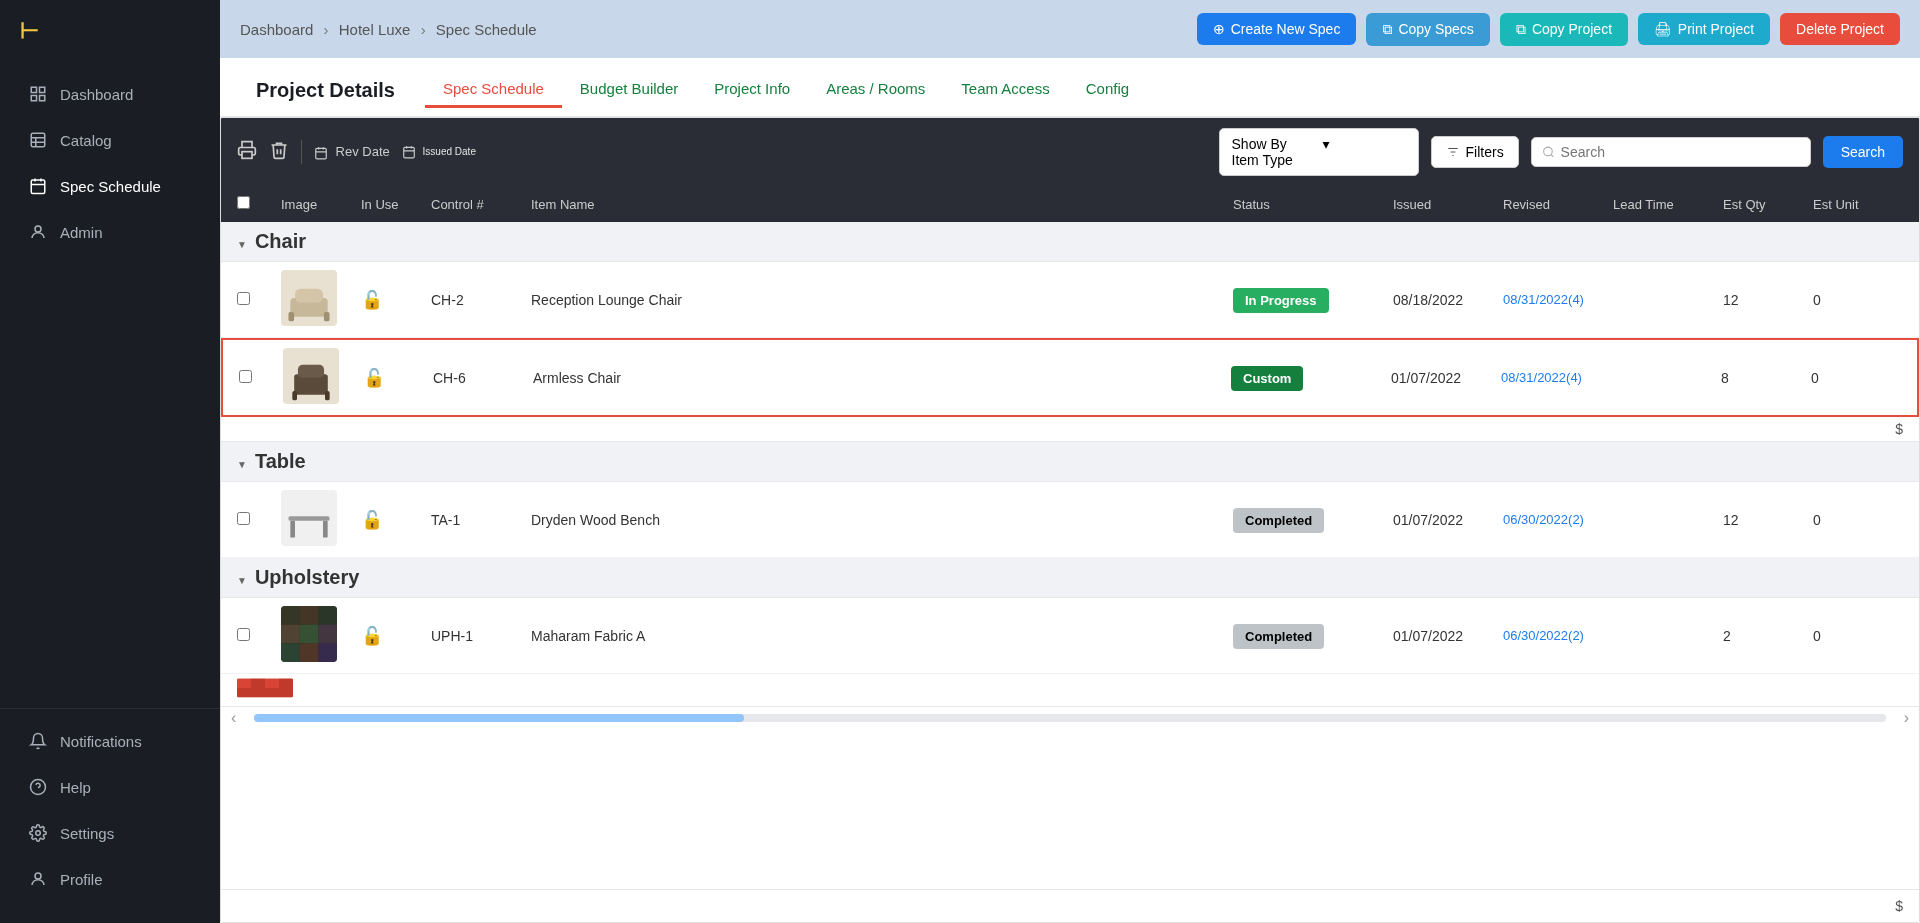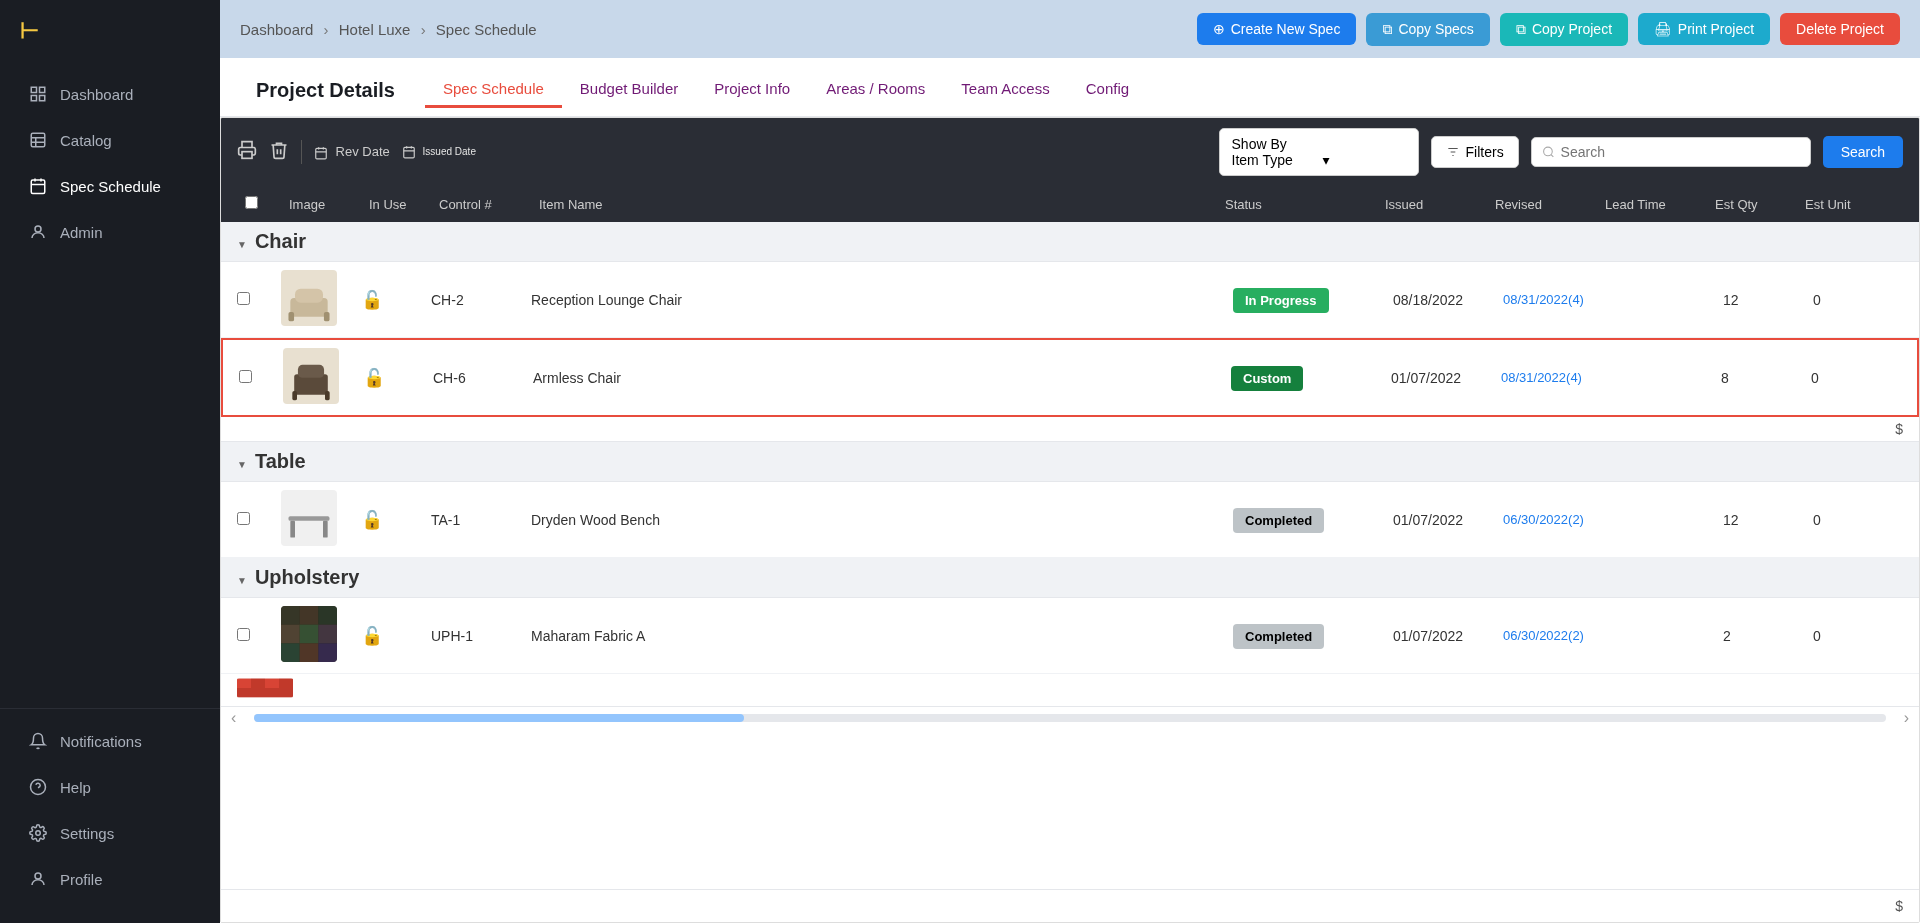--- a/index.html
+++ b/index.html
@@ -108,21 +108,21 @@
       color: #1a1d23;
     }
     .tab-nav {
       display: flex;
       gap: 0;
     }
     .tab-item {
       padding: 8px 18px;
       cursor: pointer;
       font-size: 15px;
-      color: #701a75;
+      color: #15803d;
       border-bottom: 3px solid transparent;
     }
     .tab-item.active {
       color: #e84c3d;
       border-bottom: 3px solid #e84c3d;
       font-weight: 500;
     }
 
     
     .table-area {
@@ -149,21 +149,21 @@
     }
     .toolbar-sep { width: 1px; height: 24px; background: #555; }
     .toolbar-spacer { flex: 1; }
     .show-by-select {
       background: #fff;
       border: 1px solid #ccc;
       border-radius: 5px;
       padding: 7px 12px;
       font-size: 14px;
       display: flex;
-      align-items: flex-end;
+      align-items: flex-start;
       gap: 8px;
       min-width: 200px;
       cursor: pointer;
     }
     .show-by-select span { flex: 1; }
     .filter-btn {
       background: #fff;
       border: 1px solid #ccc;
       border-radius: 5px;
       padding: 7px 14px;
@@ -198,21 +198,21 @@
       font-size: 14px;
       cursor: pointer;
       font-weight: 500;
     }
 
     
     .tbl-header {
       background: #2a2d35;
       display: grid;
       grid-template-columns: 44px 80px 70px 100px 1fr 160px 110px 110px 110px 90px 90px;
-      padding: 10px 24px;
+      padding: 10px 16px;
       color: #ccc;
       font-size: 13px;
       font-weight: 500;
       align-items: center;
     }
 
     
     .tbl-body {
       flex: 1;
       overflow-y: auto;

